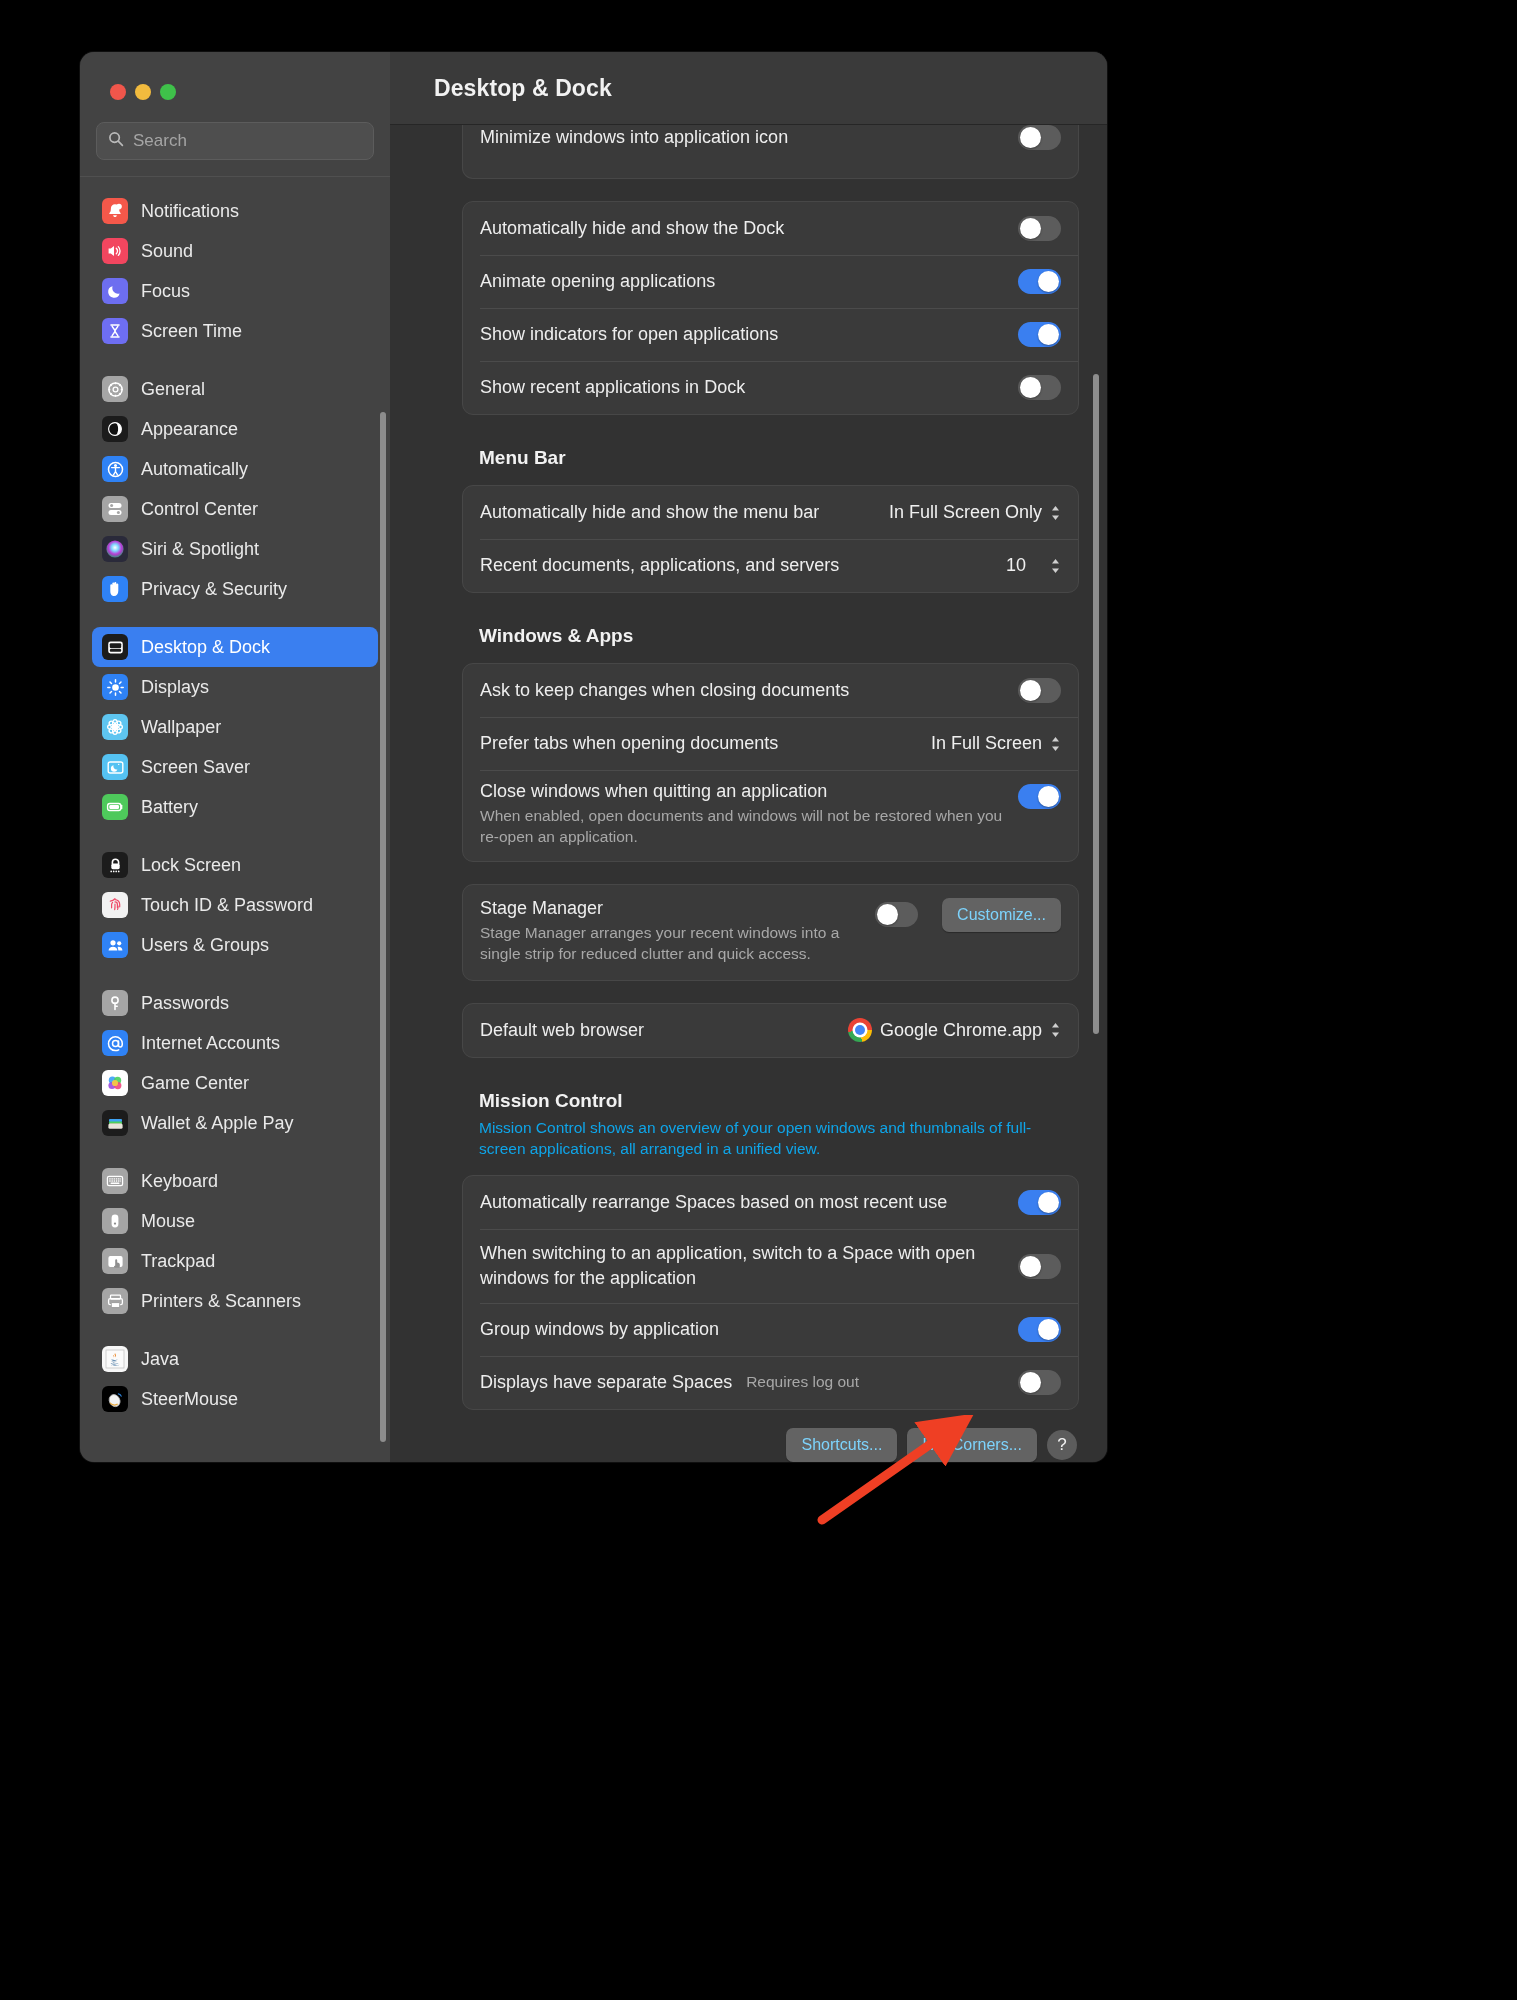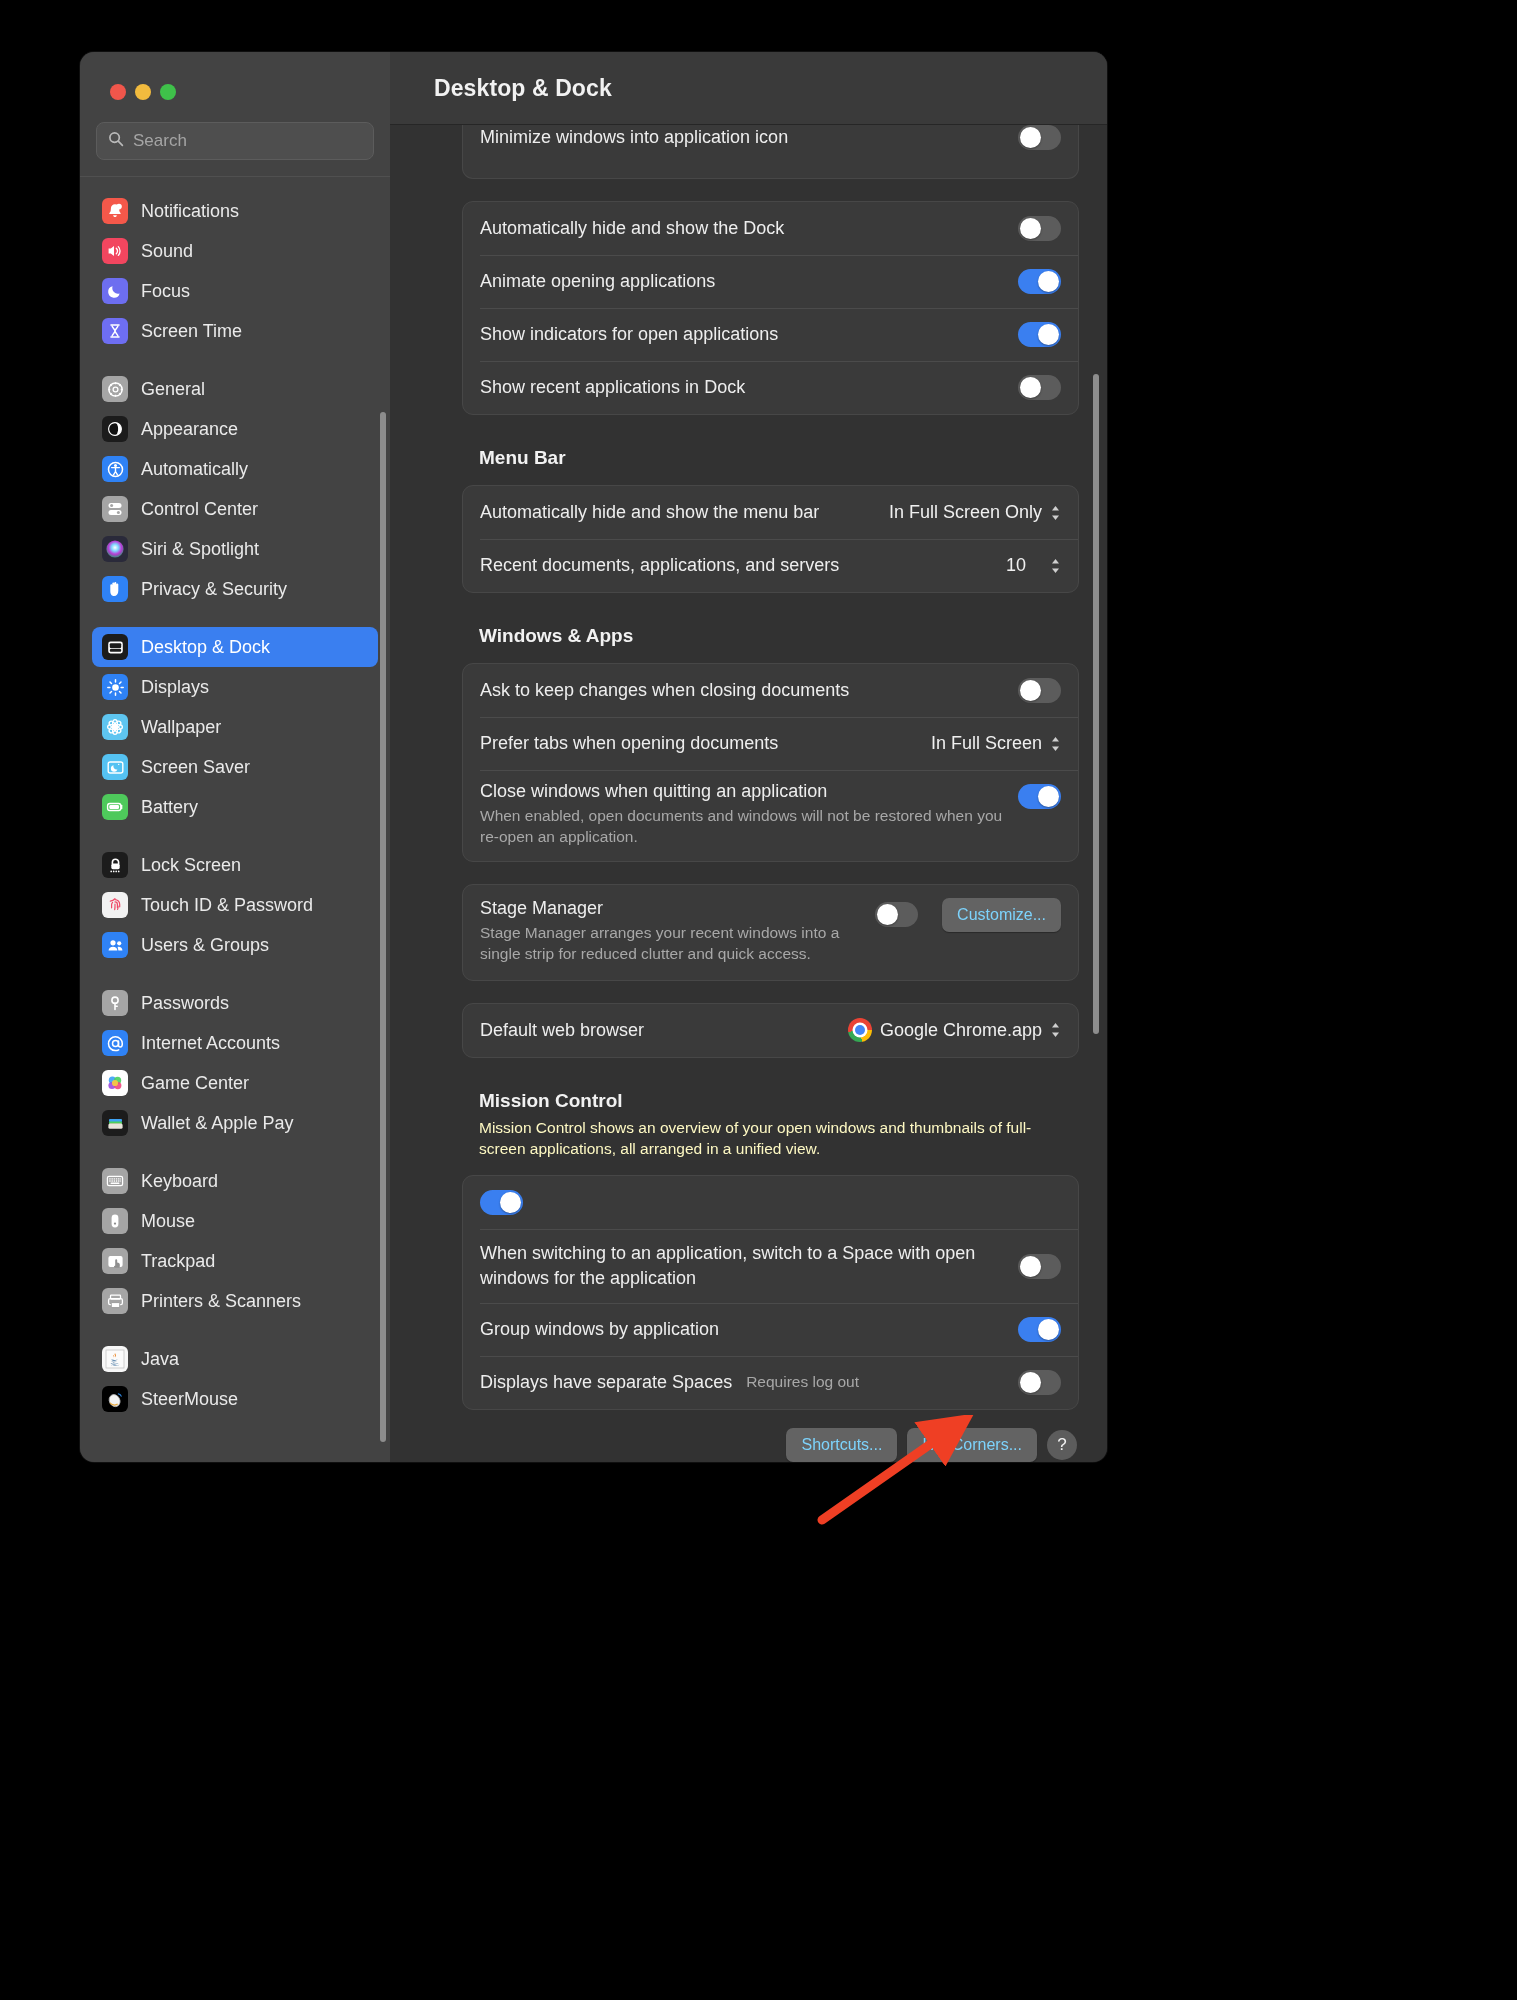--- a/index.html
+++ b/index.html
@@ -176,21 +176,21 @@
     display: flex; align-items: center; gap: 24px;
     font-size: 18px; color: #f0f0f0;
   }
 
   
   .sec-head {
     font-size: 19px; font-weight: bold; color: #f2f2f2;
     padding: 0 0 0 17px;
   }
   .sec-desc {
-    font-size: 15.5px; color: #fef9c3;
+    font-size: 15.5px; color: #0ea5e9;
     padding: 5px 17px 0 17px; line-height: 1.38;
     max-width: 640px;
   }
 
   .spacer-32 { height: 32px; }
   .spacer-22 { height: 22px; }
   .spacer-16 { height: 16px; }
 
   
   .btn {
@@ -748,20 +748,21 @@
           </div>
         </div>
 
         <div class="spacer-32"></div>
 
         <div class="sec-head">Mission Control</div>
         <div class="sec-desc">Mission Control shows an overview of your open windows and thumbnails of full-screen applications, all arranged in a unified view.</div>
         <div class="spacer-16"></div>
         <div class="card">
           <div class="row">
+            <div class="row-label">Automatically rearrange Spaces based on most recent use</div>
             <div class="toggle on"></div>
           </div>
           <div class="row" style="padding-top:12px;padding-bottom:12px;">
             <div class="row-label" style="max-width:560px;line-height:1.38;">When switching to an application, switch to a Space with open windows for the application</div>
             <div class="toggle"></div>
           </div>
           <div class="row">
             <div class="row-label">Group windows by application</div>
             <div class="toggle on"></div>
           </div>

